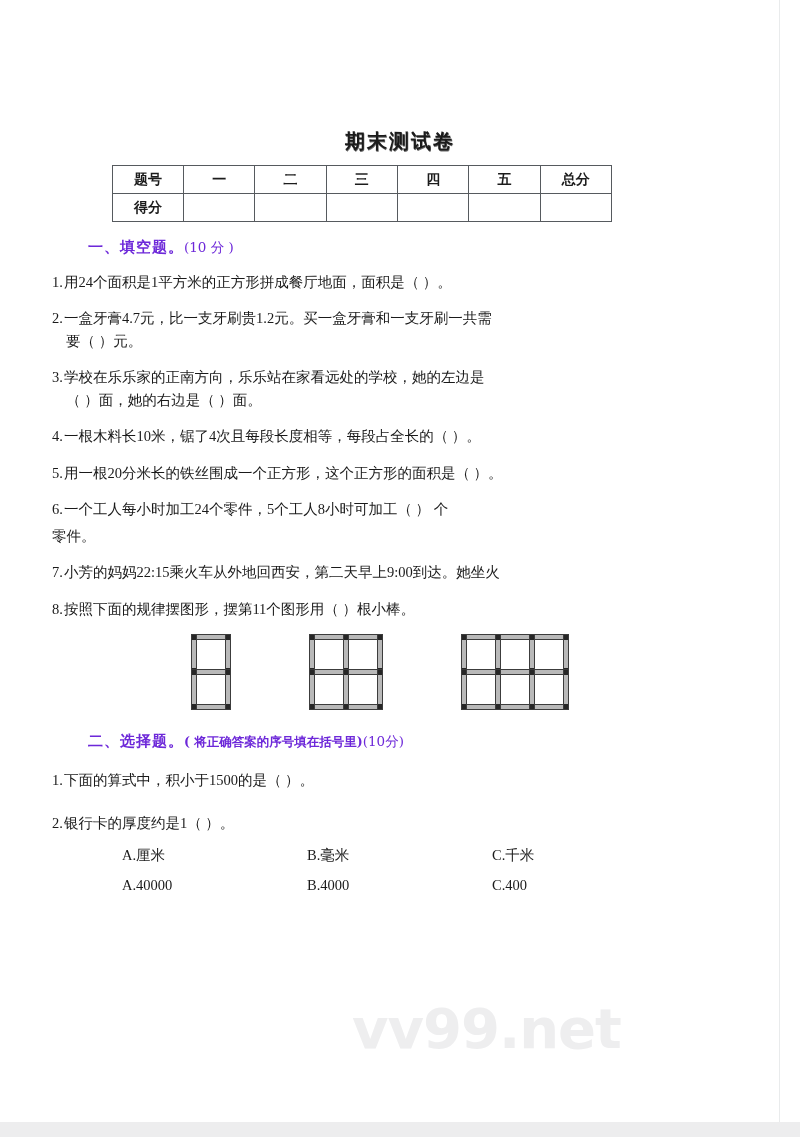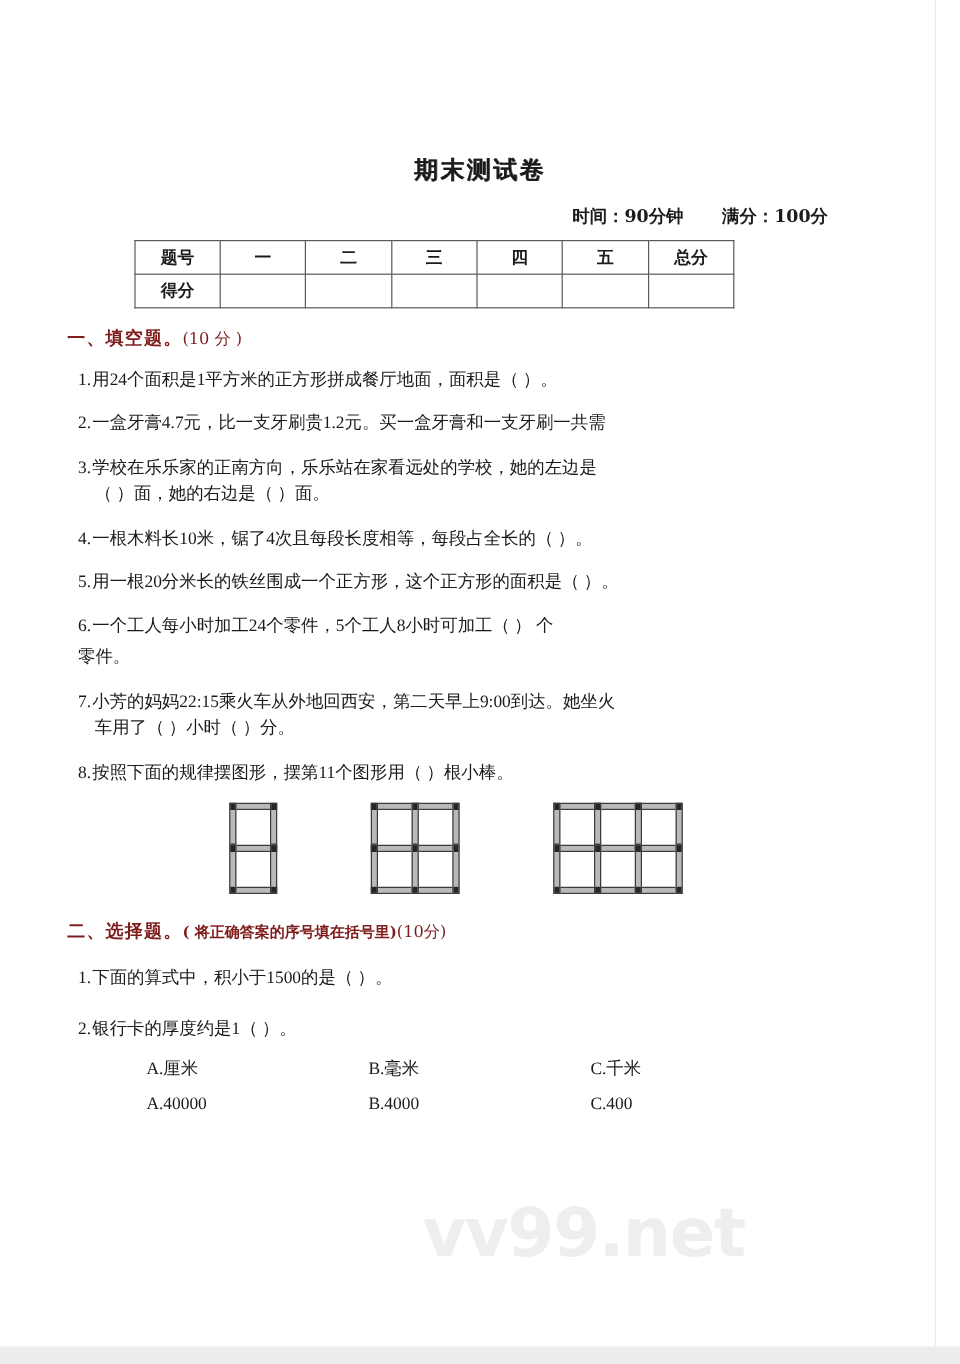--- a/index.html
+++ b/index.html
@@ -98,40 +98,40 @@
     font-size: 14px;
     color: #1c1c1c;
   }
   table.score-table td.first-col {
     width: 68px;
   }
 
   
   .section-head {
     margin: 16px 0 0 0;
-    padding-left: 56px;
+    padding-left: 88px;
     font-family: "DejaVu Serif", "Liberation Serif", serif;
     font-size: 15px;
-    color: #7f1d1d;
+    color: #6d28d9;
   }
   .section-head .sec-num,
   .section-head .sec-title {
     font-weight: bold;
     letter-spacing: 1px;
   }
   .section-head .sec-note {
     font-weight: bold;
     font-size: 12.5px;
   }
   .section-head .sec-points {
     font-size: 13.5px;
   }
 
   .q {
-    padding-left: 65px;
+    padding-left: 52px;
     padding-right: 96px;
     margin-top: 14px;
     font-size: 14.5px;
     line-height: 1.55;
     color: #1a1a1a;
     text-align: justify;
   }
   .q .qnum {
     margin-right: 1px;
   }
@@ -197,25 +197,20 @@
 <div class="page">
 
   <div class="watermark">vv99.net</div>
   <div class="edge-right"></div>
   <div class="edge-bottom"></div>
 
   <div class="content">
 
     <h1 class="doc-title">期末测试卷</h1>
 
-    <div class="exam-meta">
-      <span>时间：90分钟</span>
-      <span class="gap"></span>
-      <span>满分：100分</span>
-    </div>
 
     <div class="score-table-wrap">
       <table class="score-table">
         <tbody>
           <tr>
             <td class="first-col">题号</td>
             <td>一</td>
             <td>二</td>
             <td>三</td>
             <td>四</td>
@@ -238,20 +233,23 @@
     <div class="section-head">
       <span class="sec-num">一、</span><span class="sec-title">填空题。</span><span class="sec-points">(10 分 )</span>
     </div>
 
     <div class="q">
       <span class="qnum">1.</span><span>用24个面积是1平方米的正方形拼成餐厅地面，面积是（        ）。</span>
     </div>
 
     <div class="q">
       <span class="qnum">2.</span><span>一盒牙膏4.7元，比一支牙刷贵1.2元。买一盒牙膏和一支牙刷一共需</span>
+      <div class="q-indent2" style="padding-left:14px">
+        <span>要（        ）元。</span>
+      </div>
     </div>
 
     <div class="q">
       <span class="qnum">3.</span><span>学校在乐乐家的正南方向，乐乐站在家看远处的学校，她的左边是</span>
       <div style="padding-left:14px">
         <span>（        ）面，她的右边是（        ）面。</span>
       </div>
     </div>
 
     <div class="q">
@@ -264,23 +262,20 @@
 
     <div class="q">
       <span class="qnum">6.</span><span>一个工人每小时加工24个零件，5个工人8小时可加工（        ） 个</span>
       <div style="padding-left:0px;margin-top:4px">
         <span>零件。</span>
       </div>
     </div>
 
     <div class="q">
       <span class="qnum">7.</span><span>小芳的妈妈22:15乘火车从外地回西安，第二天早上9:00到达。她坐火</span>
-      <div style="padding-left:14px">
-        <span>车用了（        ）小时（        ）分。</span>
-      </div>
     </div>
 
     <div class="q">
       <span class="qnum">8.</span><span>按照下面的规律摆图形，摆第11个图形用（        ）根小棒。</span>
     </div>
 
     <div class="fig-row">
 
       <div class="grid-fig" style="width:40px;height:76px;">
         <div class="stick h" style="left:0px;  top:0px;  width:40px;"></div>

